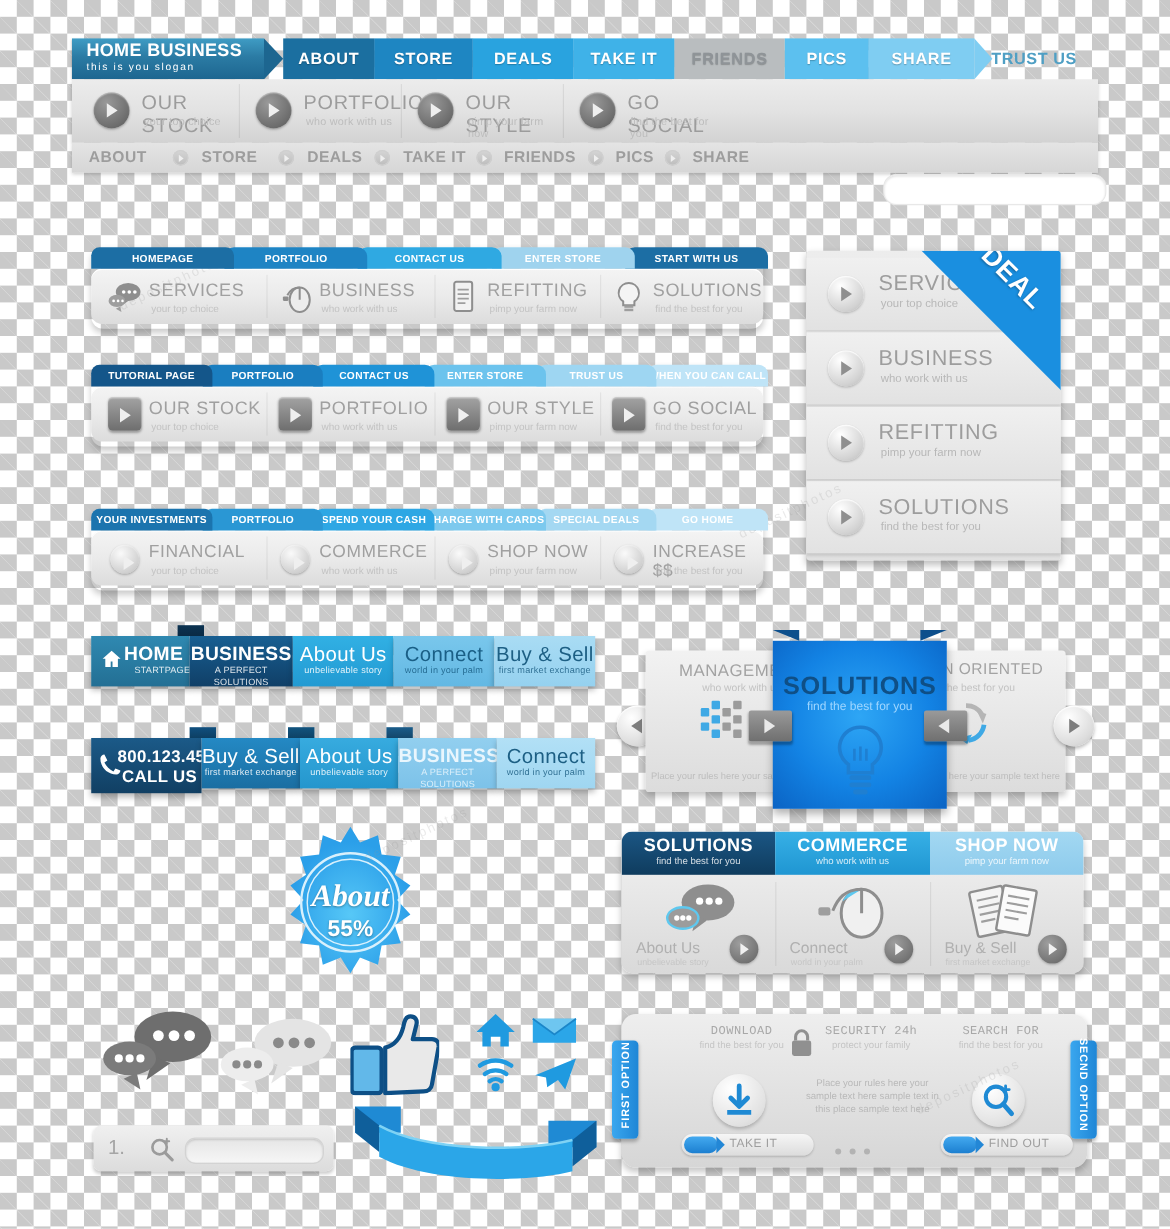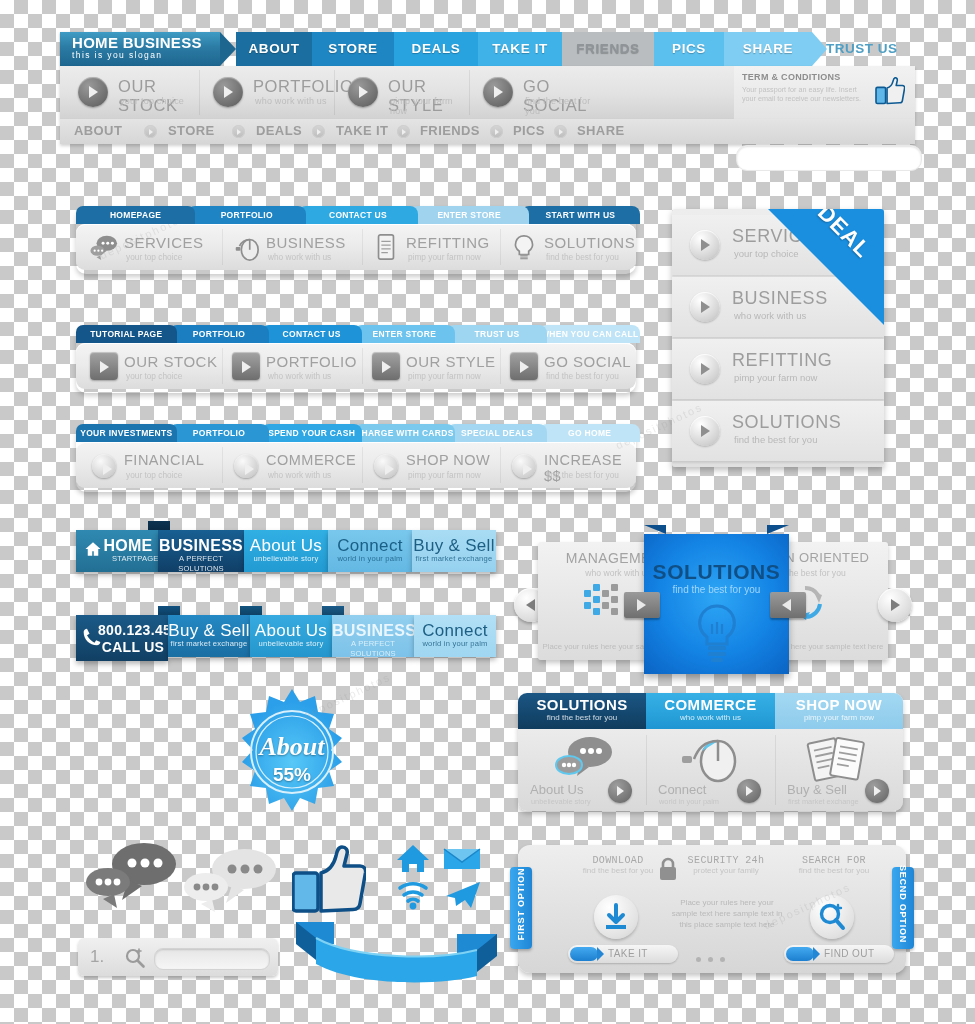--- a/index.html
+++ b/index.html
@@ -239,28 +239,20 @@
       <div class="t">OUR STYLE</div>
       <div class="s">pimp your farm now</div>
     </div>
     <div class="mitem" id="m3" style="left: 409px; width: 135px;">
       <div class="sep"></div>
       <div class="pbtn"></div>
       <div class="t">GO SOCIAL</div>
       <div class="s">find the best for you</div>
     </div>
 
-    <div class="termBox">
-      <div class="tt">TERM &amp; CONDITIONS</div>
-      <div class="tb">Your passport for an easy life. Insert your email to receive our newsletters.</div>
-      <svg class="thumbIcon" viewBox="0 0 40 38">
-        <rect x="1" y="14" width="13" height="22" rx="2" fill="#5fb6e8" stroke="#0d5a93" stroke-width="2.2"></rect>
-        <path d="M16 36V15c4-1 7-5 8-9 .6-2.6 1-5 3.2-5 2 0 3 1.6 2.6 4l-1.4 6.5h8.4c2 0 3.4 1.6 3 3.5l-3 17c-.3 2-1.8 3-3.6 3z" fill="#f0f0f0" stroke="#0d5a93" stroke-width="2.2" stroke-linejoin="round"></path>
-      </svg>
-    </div>
   </div>
 
   <div class="hdrBot">
     <span class="lbl" style="left:14px">ABOUT</span>
     <span class="dot" style="left:84px"></span>
     <span class="lbl" style="left:108px">STORE</span>
     <span class="dot" style="left:172px"></span>
     <span class="lbl" style="left:196px">DEALS</span>
     <span class="dot" style="left:252px"></span>
     <span class="lbl" style="left:276px">TAKE IT</span>
@@ -327,21 +319,21 @@
         <path d="M15 3a9 9 0 00-5 16.5V23h10v-3.5A9 9 0 0015 3z" fill="#f4f4f4" stroke="#8e8e8e" stroke-width="1.8"></path>
         <rect x="11" y="23" width="8" height="2.2" fill="#9e9e9e"></rect>
             <rect x="11" y="26" width="8" height="2.2" fill="#9e9e9e"></rect>
       </svg>
       <div class="t">SOLUTIONS</div>
       <div class="s">find the best for you</div>
     </div>
   </div>
 </div>
 
-<div class="navBlock" id="nb3" style="left:76px;top:325px;width:560px;height:68px;">
+<div class="navBlock" id="nb3" style="left:76px;top:304px;width:560px;height:68px;">
   <div class="navTabs">
     <div class="navTab" id="b3t0" style="left: 0px; width: 100.667px; background: rgb(20, 86, 138); z-index: 6;">TUTORIAL PAGE</div>
     <div class="navTab" id="b3t1" style="left: 92.6667px; width: 100.667px; background: rgb(26, 126, 192); z-index: 5; border-radius: 8px 8px 0px 0px;">PORTFOLIO</div>
     <div class="navTab" id="b3t2" style="left: 185.333px; width: 100.667px; background: rgb(31, 147, 215); z-index: 4; border-radius: 8px 8px 0px 0px;">CONTACT US</div>
     <div class="navTab" id="b3t3" style="left: 278px; width: 100.667px; background: rgb(108, 195, 237); z-index: 3; border-radius: 8px 8px 0px 0px;">ENTER STORE</div>
     <div class="navTab" id="b3t4" style="left: 370.667px; width: 100.667px; background: rgb(158, 214, 242); z-index: 2; border-radius: 8px 8px 0px 0px;">TRUST US</div>
     <div class="navTab" id="b3t5" style="left: 463.333px; width: 100.667px; background: rgb(191, 228, 247); z-index: 1; border-radius: 8px 8px 0px 0px;">WHEN YOU CAN CALL</div>
   </div>
   <div class="navBody" style="top:18px;">
     <div class="nitem" style="left:4px;width:142px;">

